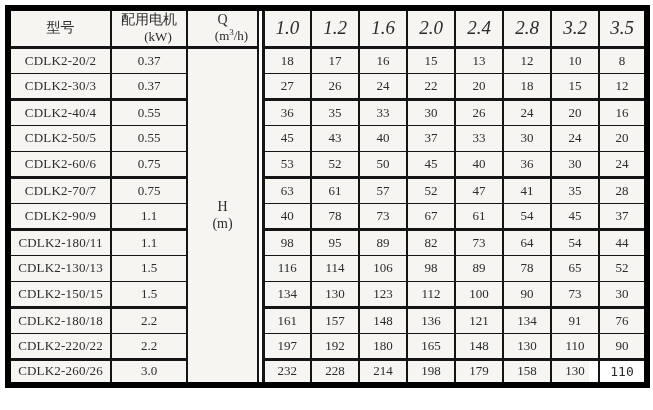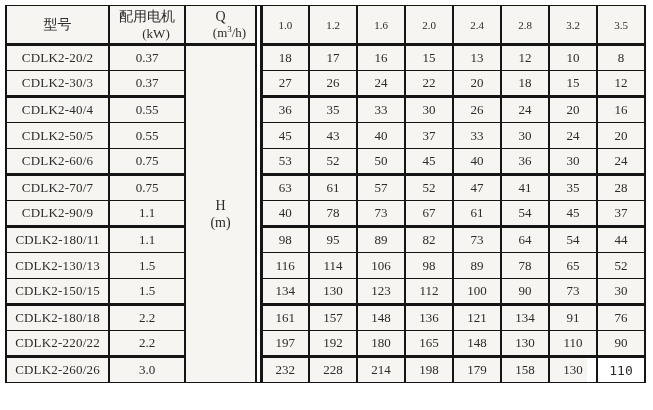--- a/index.html
+++ b/index.html
@@ -7,41 +7,41 @@
     background: #ffffff;
     width: 653px; height: 410px;
     overflow: hidden;
     font-family: "Liberation Serif", "DejaVu Serif", serif;
   }
   .page { padding: 5px 5px; }
   table.pump-table {
     border-collapse: collapse;
     table-layout: fixed;
     width: 641px;
-    border: 1px solid #000000;
+    border: 6px solid #000000;
   }
   table.pump-table td {
     border: 1px solid #151515;
     border-left-width: 2px;
     border-right-width: 2px;
     background: #f6f5f1;
     text-align: center;
     vertical-align: middle;
     color: #2b2b2b;
     padding: 0;
     overflow: hidden;
     white-space: nowrap;
   }
   tr.head-row { height: 39px; }
   tr.data-row { height: 26px; }
   td.model-head, td.motor-head { font-size: 14px; }
   td.motor-head .unit, td.q-head .unit { font-size: 13px; padding-left: 18px; }
   td.q-head { font-size: 14px; }
   td.q-head sup { font-size: 9px; line-height: 0; }
-  td.flow-head { font-size: 11px; }
+  td.flow-head { font-size: 19px; font-style: italic; }
   td.model-cell { font-size: 13px; letter-spacing: 0.2px; font-family: Liberation Serif, serif; }
   td.kw-cell, td.value-cell { font-size: 13px; }
   td.h-cell { font-size: 14px; line-height: 1.25; }
   td.h-cell { border-right-width: 1px; }
   td.q-head { border-right-width: 1px; }
   
   table.pump-table tr.thick-after td { border-bottom-width: 3px; margin-top: 8px; }
   table.pump-table tr.head-row td { border-bottom-width: 3px; }
   
   table.pump-table td.first-data { border-left-width: 3px; }

